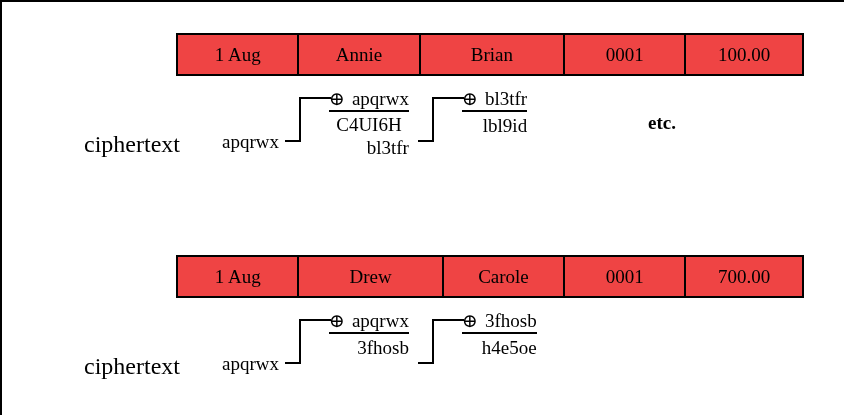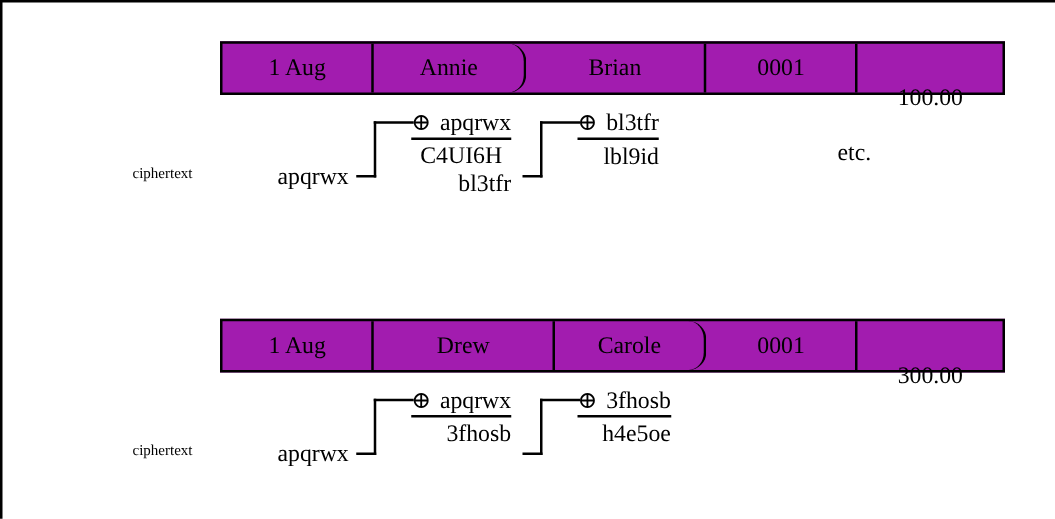--- a/index.html
+++ b/index.html
@@ -29,57 +29,57 @@
 
   
   .record-table {
     position: absolute;
     left: 176px;
     width: 628px;
     height: 43px;
     border: 2px solid #000;
     box-sizing: border-box;
     display: flex;
-    background: #a21caf;
+    background: #ef4444;
   }
   .record-table.block-1 { top: 33px; }
   .record-table.block-2 { top: 255px; }
 
   .record-cell {
     border-right: 2px solid #000;
     box-sizing: border-box;
     display: flex;
     align-items: center;
     justify-content: center;
     font-size: 19px;
     line-height: 1;
     height: 100%;
   }
   .record-cell:last-child { border-right: none; }
   .record-cell.c0 { width: 126px; }
-  .record-cell.c1 { width: 126px; border-radius: 14px; }
+  .record-cell.c1 { width: 126px; }
   .record-cell.c2 { width: 150px; }
   .record-cell.c3 { width: 126px; }
-  .record-cell.c4 { width: 120px; margin-top: 24px; }
+  .record-cell.c4 { width: 120px; }
 
   
   .cipher-row {
     position: absolute;
     left: 0;
     width: 844px;
     height: 80px;
   }
   .cipher-row.block-1 { top: 85px; }
   .cipher-row.block-2 { top: 307px; }
 
   .cipher-label {
     position: absolute;
-    left: 106px;
+    left: 84px;
     top: 47px;
-    font-size: 12px;
+    font-size: 24px;
     line-height: 1;
     white-space: nowrap;
     text-align: center;
   }
 
   .seed-term {
     position: absolute;
     left: 222px;
     top: 47px;
     font-size: 19px;
@@ -148,25 +148,26 @@
     text-align: center;
     padding-top: 3px;
   }
   .xor-result {
     text-align: right;
     padding-top: 4px;
   }
 
   .etc-note {
     position: absolute;
-    left: 670px;
+    left: 648px;
     top: 28px;
     font-size: 19px;
     line-height: 1;
     white-space: nowrap;
+    font-weight: bold;
   }
 </style>
 </head>
 <body>
 
 <div class="page-frame"></div>
 
 <div class="record-table block-1">
   <div class="record-cell c0">1 Aug</div>
   <div class="record-cell c1">Annie</div>
@@ -203,21 +204,21 @@
   </div>
 
   <div class="etc-note">etc.</div>
 </div>
 
 <div class="record-table block-2">
   <div class="record-cell c0">1 Aug</div>
   <div class="record-cell c2">Drew</div>
   <div class="record-cell c1">Carole</div>
   <div class="record-cell c3">0001</div>
-  <div class="record-cell c4">300.00</div>
+  <div class="record-cell c4">700.00</div>
 </div>
 
 <div class="cipher-row block-2">
   <div class="cipher-label">ciphertext</div>
   <div class="seed-term">apqrwx</div>
 
   <div class="stub s1"></div>
   <div class="elbow e1"></div>
 
   <div class="xor-group g1">

